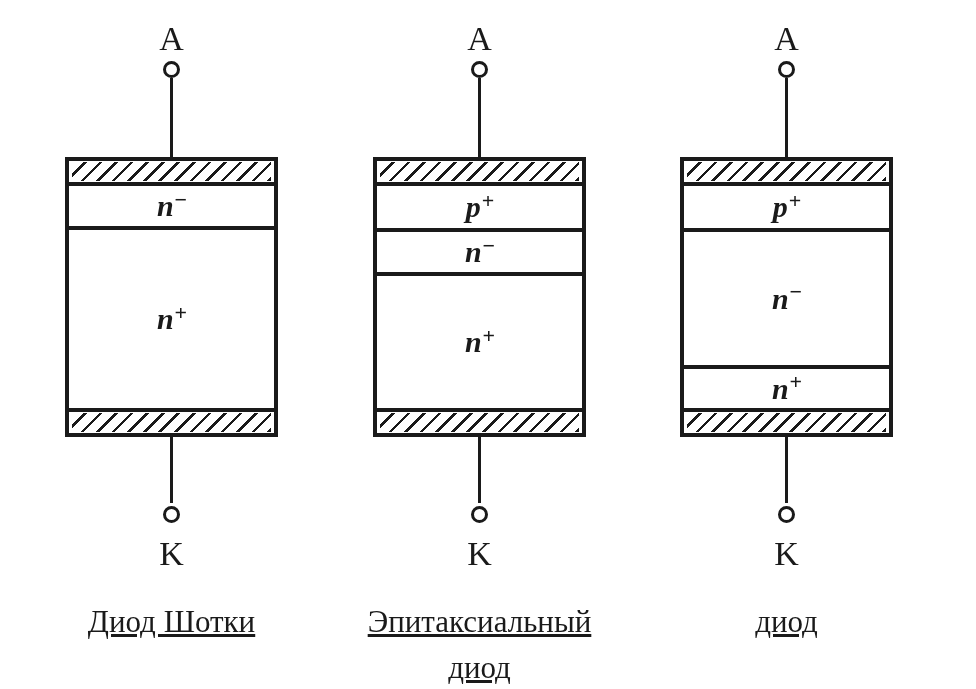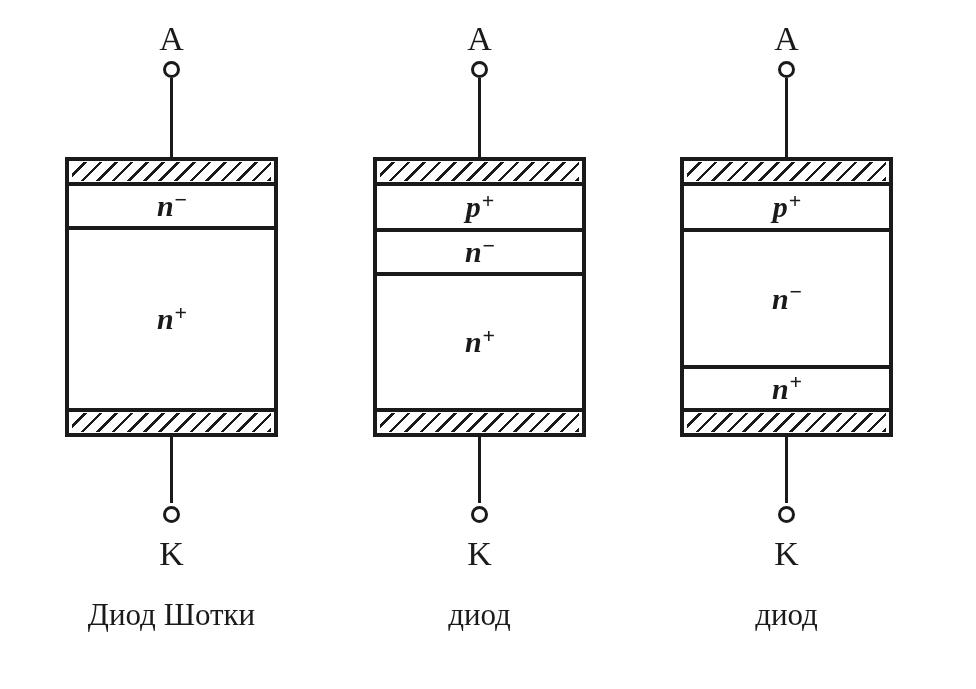--- a/index.html
+++ b/index.html
@@ -90,25 +90,26 @@
     position: relative;
     top: -3px;
     left: 1px;
   }
 
   .caption {
     position: relative;
     left: 50%;
     width: 340px;
     margin-left: -170px;
-    margin-top: 19px;
+    margin-top: 26px;
     font-size: 31px;
     line-height: 46px;
     text-align: center;
     white-space: nowrap;
+    text-decoration: underline;
   }
 </style>
 </head>
 <body>
 
 <div class="canvas">
 
   <div class="diode-col col-1">
     <span class="terminal-label">A</span>
     <div class="node-circle"></div>
@@ -146,20 +147,21 @@
       </div>
       <div class="layer h132">
         <span class="layer-label"><span class="base">n</span><sup>+</sup></span>
       </div>
       <div class="hatch hatch-bottom"></div>
     </div>
     <div class="stem stem-bottom"></div>
     <div class="node-circle"></div>
     <span class="terminal-label k-label">K</span>
     <div class="caption">
+      <div class="cap-line">Эпитаксиальный</div>
       <div class="cap-line">диод</div>
     </div>
   </div>
 
   <div class="diode-col col-3">
     <span class="terminal-label">A</span>
     <div class="node-circle"></div>
     <div class="stem stem-top"></div>
     <div class="body-rect">
       <div class="hatch hatch-top"></div>

